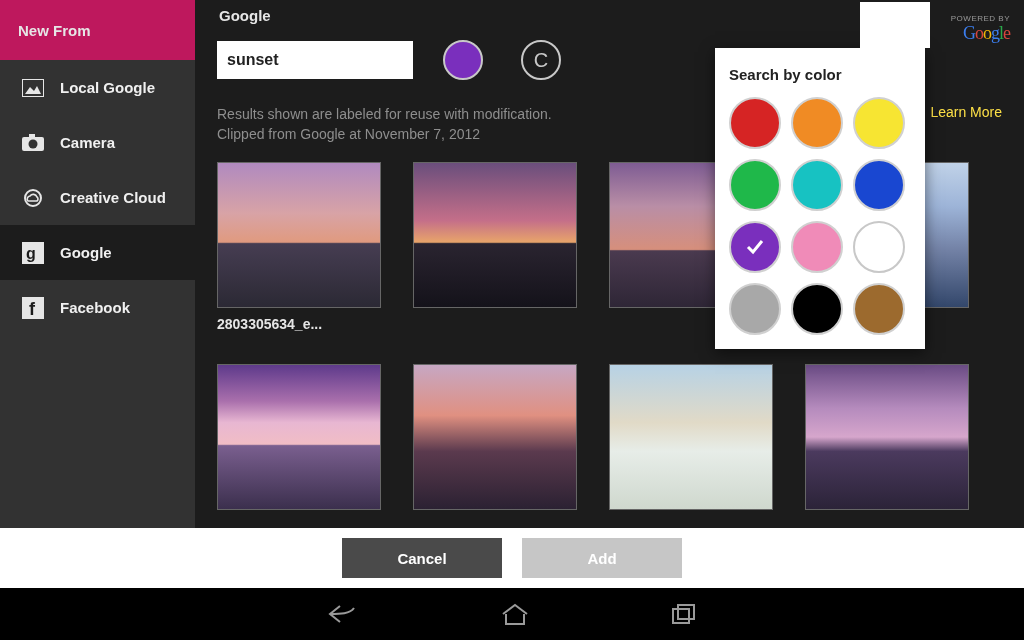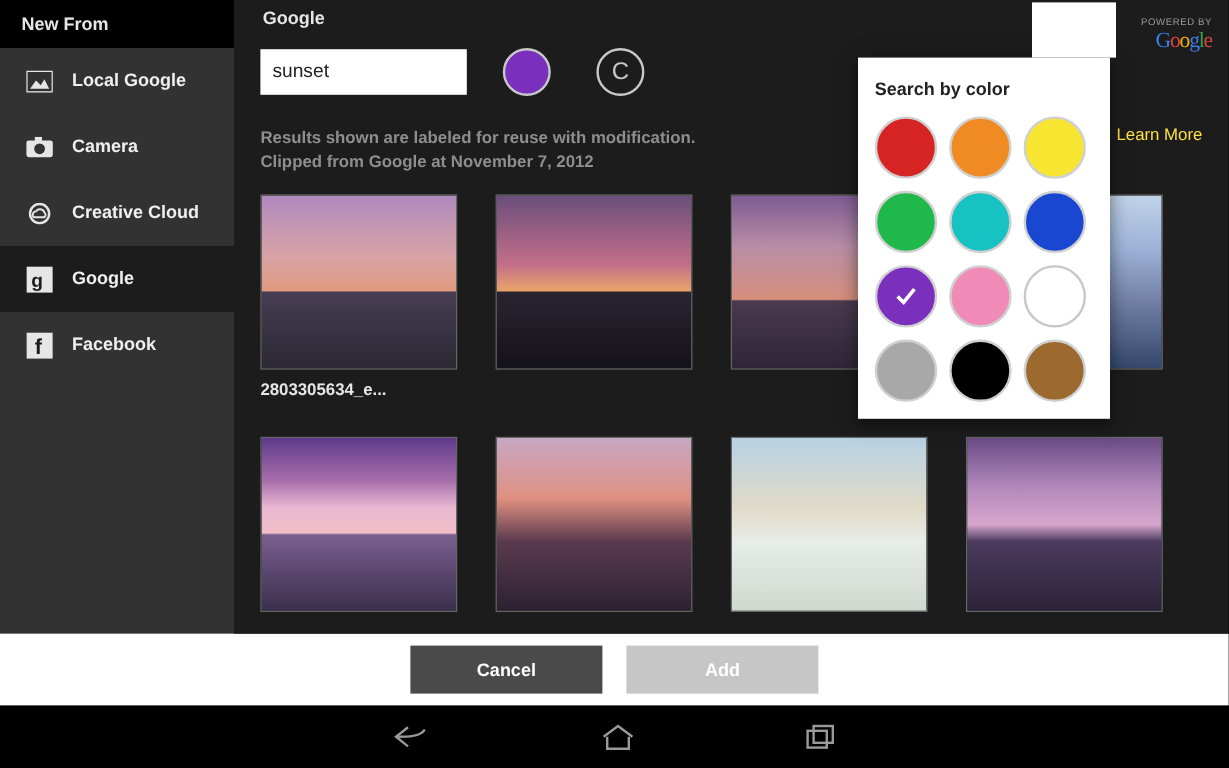--- a/index.html
+++ b/index.html
@@ -1,38 +1,38 @@
 <!DOCTYPE html>
 <html><head>
 <meta charset="utf-8">
 <style>
   * { box-sizing: border-box; margin: 0; padding: 0; }
   html, body { width: 1024px; height: 640px; overflow: hidden; font-family: Arial, Helvetica, sans-serif; background: #000; color: #fff; }
   .app { display: flex; flex-direction: column; width: 1024px; height: 640px; }
   .top { display: flex; flex: 1; min-height: 0; }
   .sidebar { width: 195px; background: #323232; display: flex; flex-direction: column; }
-  .side-header { height: 40px; display: flex; align-items: center; padding-left: 18px; font-size: 15px; color: #e6e6e6; font-weight: bold; background: #000000; }
+  .side-header { height: 60px; display: flex; align-items: center; padding-left: 18px; font-size: 15px; color: #e6e6e6; font-weight: bold; background: #be185d; }
   .side-item { height: 55px; display: flex; align-items: center; padding-left: 18px; cursor: pointer; }
   .side-item.selected { background: #1c1c1c; }
   .side-icon { width: 30px; display: flex; align-items: center; justify-content: center; }
   .side-label { margin-left: 12px; font-size: 15px; color: #f0f0f0; font-weight: bold; }
   .main { flex: 1; background: #1c1c1c; display: flex; flex-direction: column; position: relative; }
   .main-header { height: 46px; display: flex; align-items: center; padding-left: 24px; font-size: 15px; font-weight: bold; color: #e6e6e6; }
   .google-badge { position: absolute; top: 14px; right: 14px; text-align: right; font-size: 8px; color: #9a9a9a; letter-spacing: 0.5px; }
   .google-logo { font-family: Georgia, serif; font-size: 18px; letter-spacing: -1px; }
   .controls { display: flex; align-items: center; padding: 10px 22px 0 22px; gap: 30px; }
-  .search-input { width: 172px; height: 38px; background: #fff; color: #222; font-size: 16px; padding: 0 10px; border: none; outline: none; font-weight: normal; }
+  .search-input { width: 196px; height: 38px; background: #fff; color: #222; font-size: 16px; padding: 0 10px; border: none; outline: none; font-weight: bold; }
   .type-select { width: 200px; height: 38px; background: #fff; color: #333; display: flex; align-items: center; justify-content: space-between; cursor: pointer; }
   .type-select-label { padding-left: 10px; font-size: 16px; }
   .type-chevron { width: 40px; height: 38px; background: #c8c8c8; display: flex; align-items: center; justify-content: center; }
   .chev-down { width: 0; height: 0; border-left: 7px solid transparent; border-right: 7px solid transparent; border-top: 8px solid #fff; }
   .color-chip-top { width: 40px; height: 40px; border-radius: 50%; background: #7a2fbd; border: 2px solid #c8c8c8; cursor: pointer; }
   .copyright-btn { width: 40px; height: 40px; display: flex; align-items: center; justify-content: center; border: 2px solid #c8c8c8; border-radius: 50%; font-size: 20px; color: #c8c8c8; cursor: pointer; margin-left: 8px; }
   .info-row { display: flex; justify-content: space-between; padding: 24px 22px 0 22px; }
-  .info-text { color: #8e8e8e; font-size: 14px; line-height: 20px; font-weight: bold; }
+  .info-text { color: #8e8e8e; font-size: 14px; line-height: 20px; font-weight: normal; }
   .learn-more { color: #fde047; font-size: 14px; font-weight: normal; cursor: pointer; }
   .grid { padding: 18px 22px; display: grid; grid-template-columns: repeat(4, 164px); column-gap: 36px; row-gap: 24px; gap: 32px; }
   .thumb { width: 164px; }
   .thumb-img { width: 164px; height: 146px; background: #555; border: 1px solid #666; position: relative; overflow: hidden; }
   .thumb-label { margin-top: 8px; font-size: 14px; font-weight: bold; color: #e6e6e6; white-space: nowrap; overflow: hidden; text-overflow: ellipsis; }
   
   .sky1 { background: linear-gradient(to bottom, #b08abf 0%, #d8a3a6 35%, #e09a7f 55%, #463d52 56%, #2b2934 100%); }
   .sky2 { background: linear-gradient(to bottom, #6a4e7c 0%, #c46f89 40%, #e8a46a 55%, #2a2430 56%, #14121a 100%); }
   .sky3 { background: linear-gradient(to bottom, #7e5c93 0%, #b98ea6 30%, #d68f7c 60%, #4a3a4f 61%, #2e2636 100%); }
   .sky4 { background: linear-gradient(to bottom, #c0d2e8 0%, #9db4d8 30%, #7382a6 60%, #33476b 100%); }

